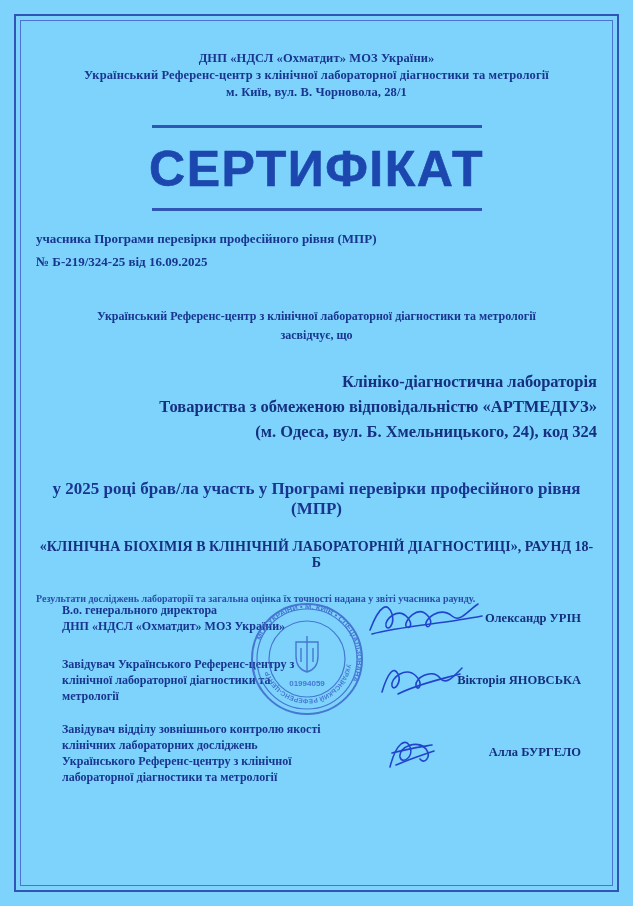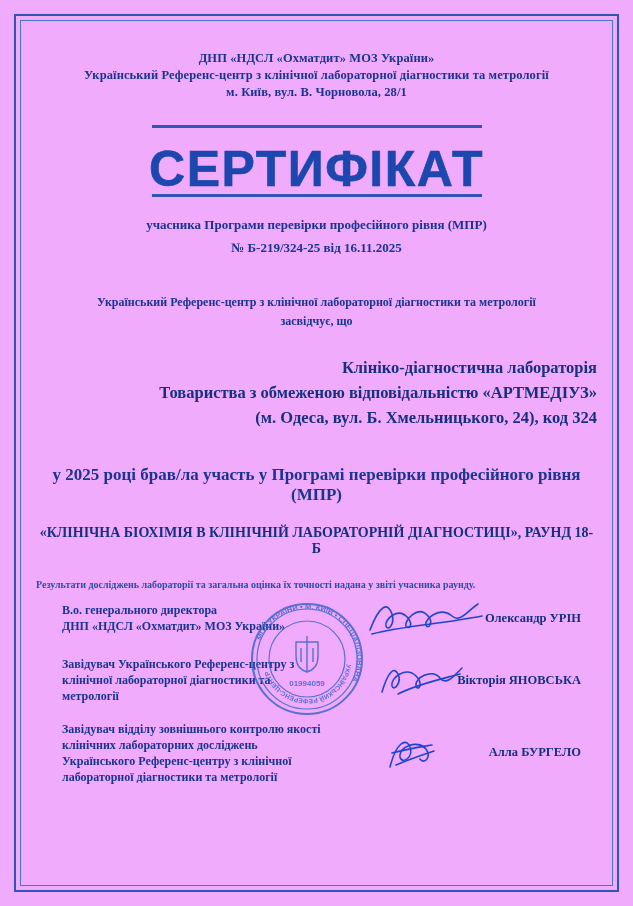--- a/index.html
+++ b/index.html
@@ -11,21 +11,21 @@
     width: 633px;
     height: 906px;
     font-family: "Liberation Serif", serif;
     color: #1c3faa;
     position: relative;
     overflow: hidden;
   }
   .page {
     position: absolute;
     inset: 0;
-    background: #f0abfc;
+    background: #7dd3fc;
   }
   .border-outer {
     position: absolute;
     left: 14px;
     top: 14px;
     right: 14px;
     bottom: 14px;
     border: 2px solid #2f56b5;
   }
   .border-inner {
@@ -72,27 +72,26 @@
     transform: translateX(-50%);
   }
   .rule-top { top: 0; }
   .rule-bottom { bottom: 0; }
   .title {
     font-family: "Liberation Sans", sans-serif;
     font-size: 50px;
     font-weight: bold;
     letter-spacing: 1.5px;
     color: #1c47ae;
-    padding: 18px 0 2px 0;
+    padding: 18px 0 16px 0;
     line-height: 1.05;
     -webkit-text-stroke: 0.6px #1c47ae;
   }
 
   .subtitle {
-    text-align: center;
     font-size: 13px;
     font-weight: bold;
     color: #19358f;
     margin-top: 18px;
     line-height: 1.5;
   }
   .subtitle .num {
     display: block;
     margin-top: 3px;
   }
@@ -221,21 +220,21 @@
     </div>
 
     <div class="title-wrap">
       <div class="rule rule-top"></div>
       <div class="title">СЕРТИФІКАТ</div>
       <div class="rule rule-bottom"></div>
     </div>
 
     <div class="subtitle">
       <span>учасника Програми перевірки професійного рівня (МПР)</span>
-      <span class="num">№ Б-219/324-25 від 16.11.2025</span>
+      <span class="num">№ Б-219/324-25 від 16.09.2025</span>
     </div>
 
     <div class="attest">
       <div>Український Референс-центр з клінічної лабораторної діагностики та метрології</div>
       <div>засвідчує, що</div>
     </div>
 
     <div class="lab">
       <div>Клініко-діагностична лабораторія</div>
       <div>Товариства з обмеженою відповідальністю «АРТМЕДІУЗ»</div>

